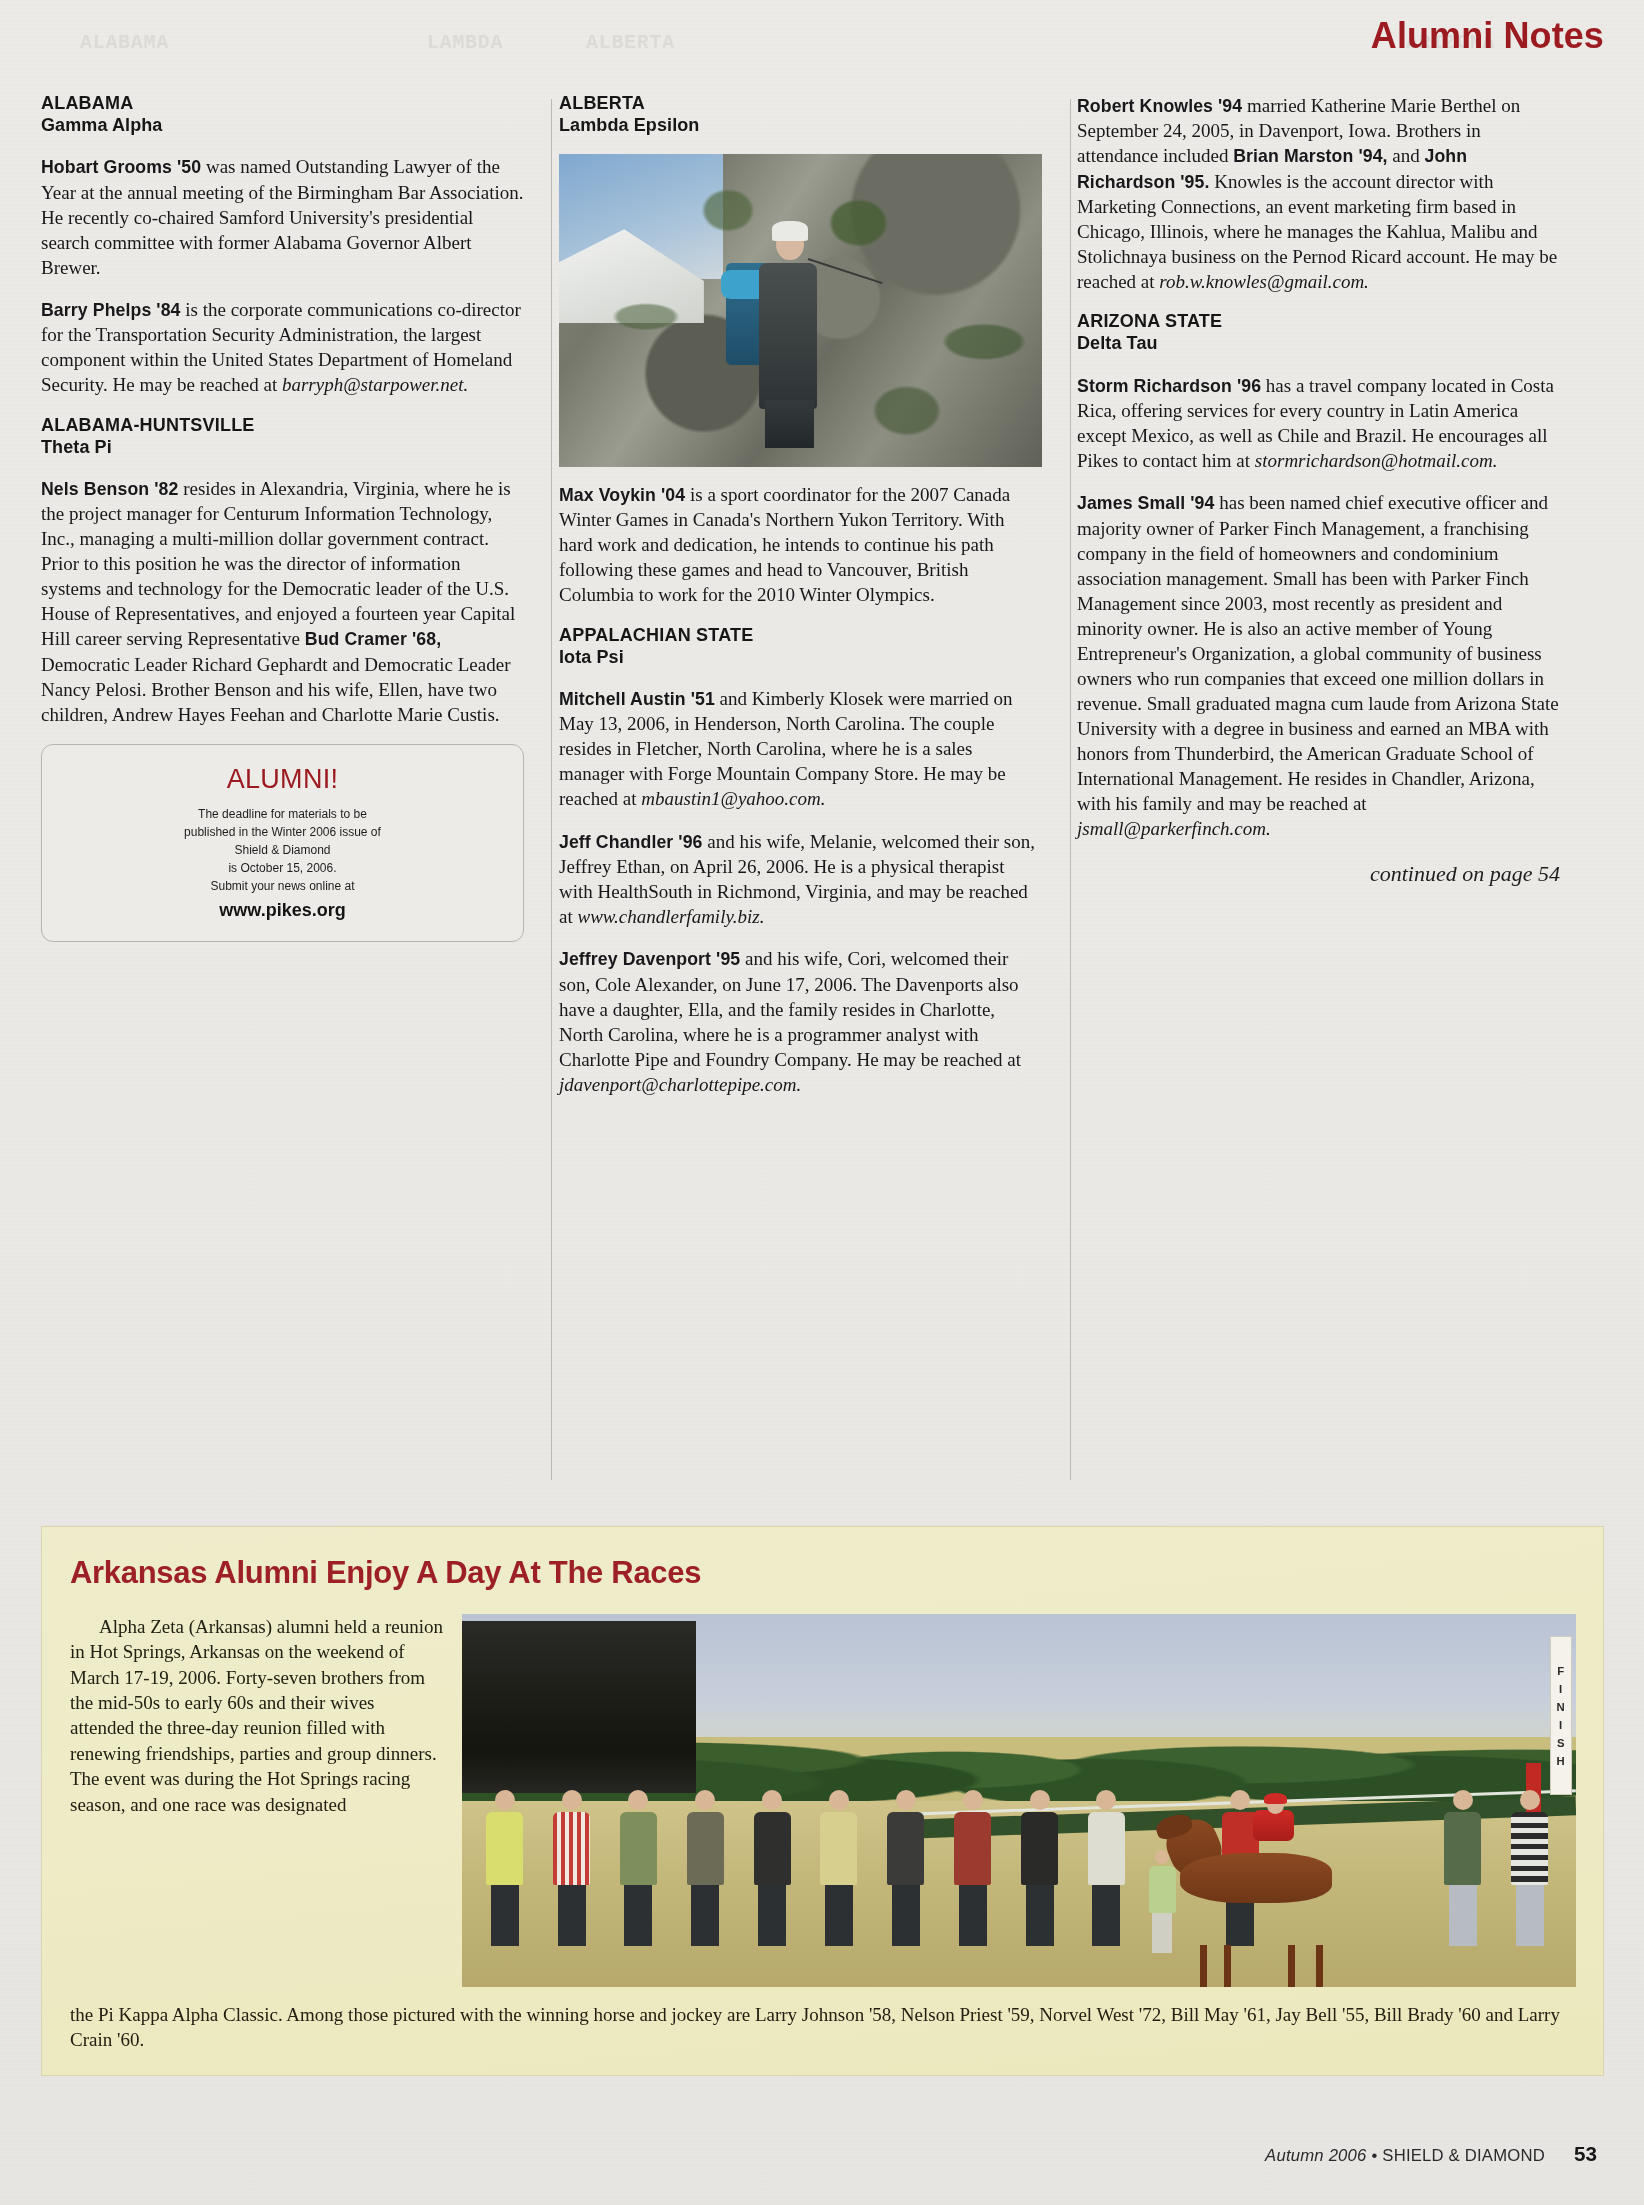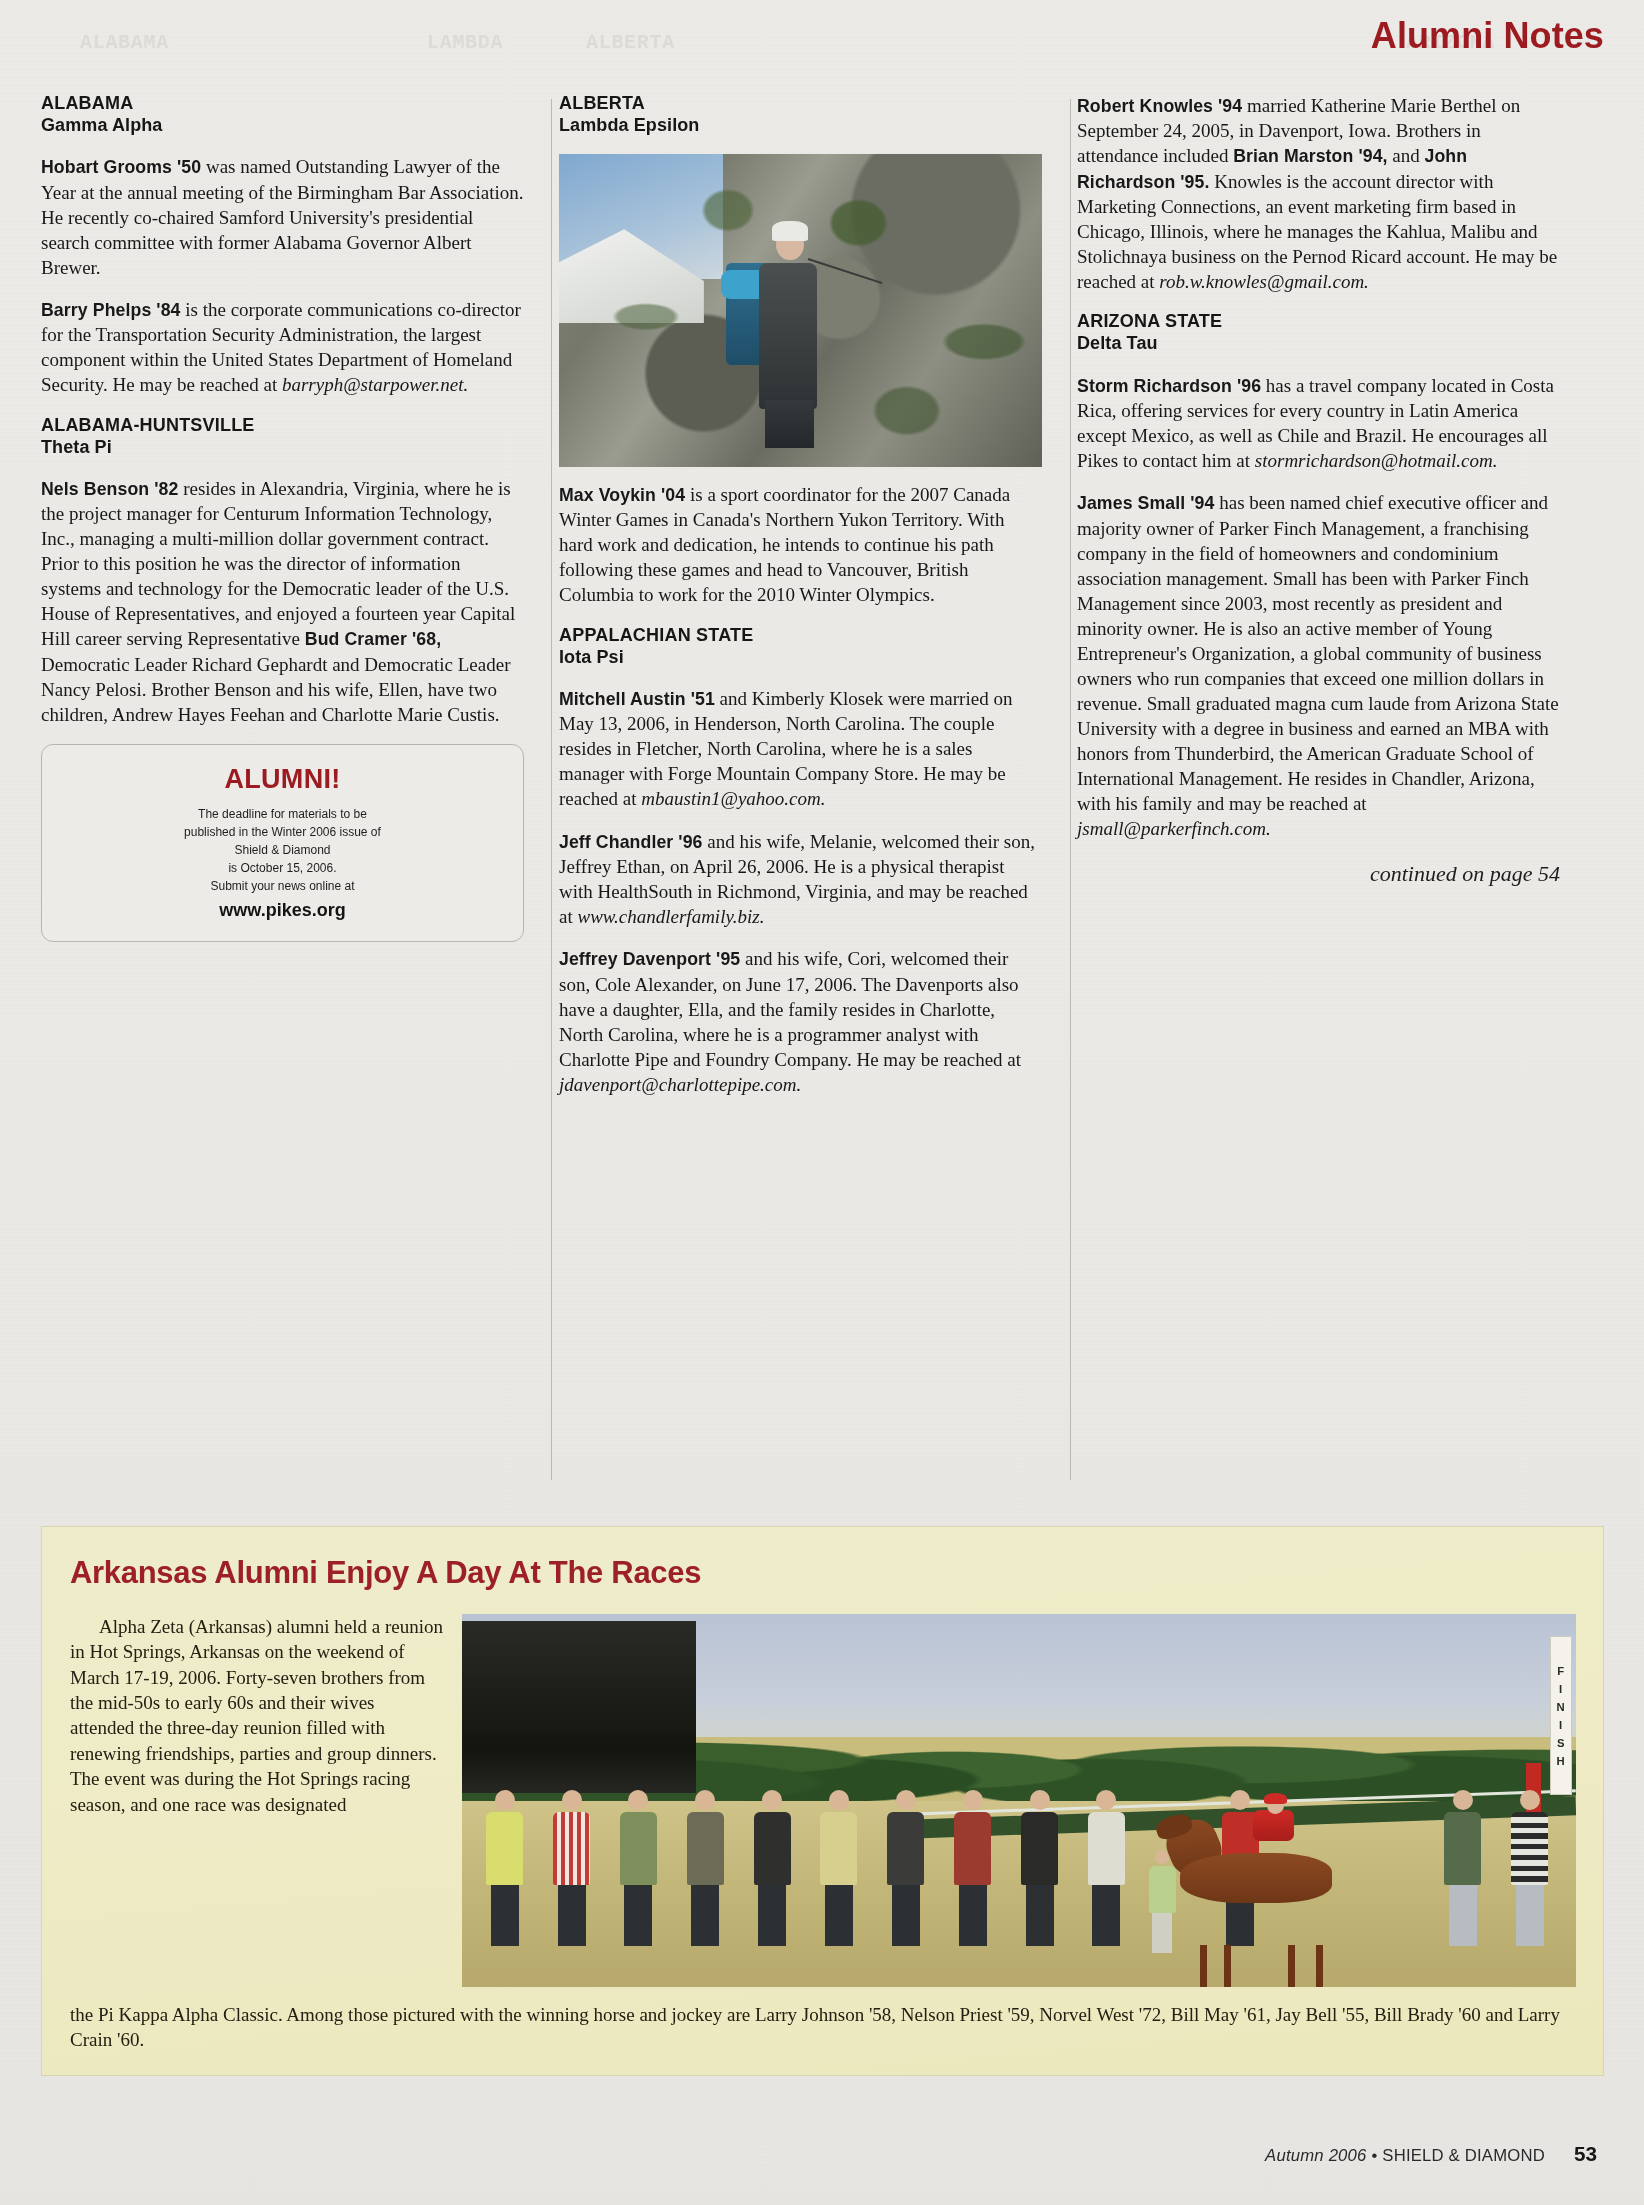--- a/index.html
+++ b/index.html
@@ -173,21 +173,21 @@
   .alumni-box {
     margin-top:12px;
     border:0.7px solid #b6b6b1;
     border-radius:12px;
     padding:16px 16px 20px 16px;
     text-align:center;
     background:rgba(255,255,255,0.13);
   }
   .alumni-title {
     font-family:"Liberation Sans", sans-serif;
-    font-weight:700;
+    font-weight:400;
     font-size:27px;
     color:#9c1b21;
     letter-spacing:0.3px;
     margin:2.7px 0 10.7px 0;
   }
   .alumni-line {
     font-family:"Liberation Sans", sans-serif;
     font-size:12px;
     line-height:1.5;
     color:#1e1e1e;

